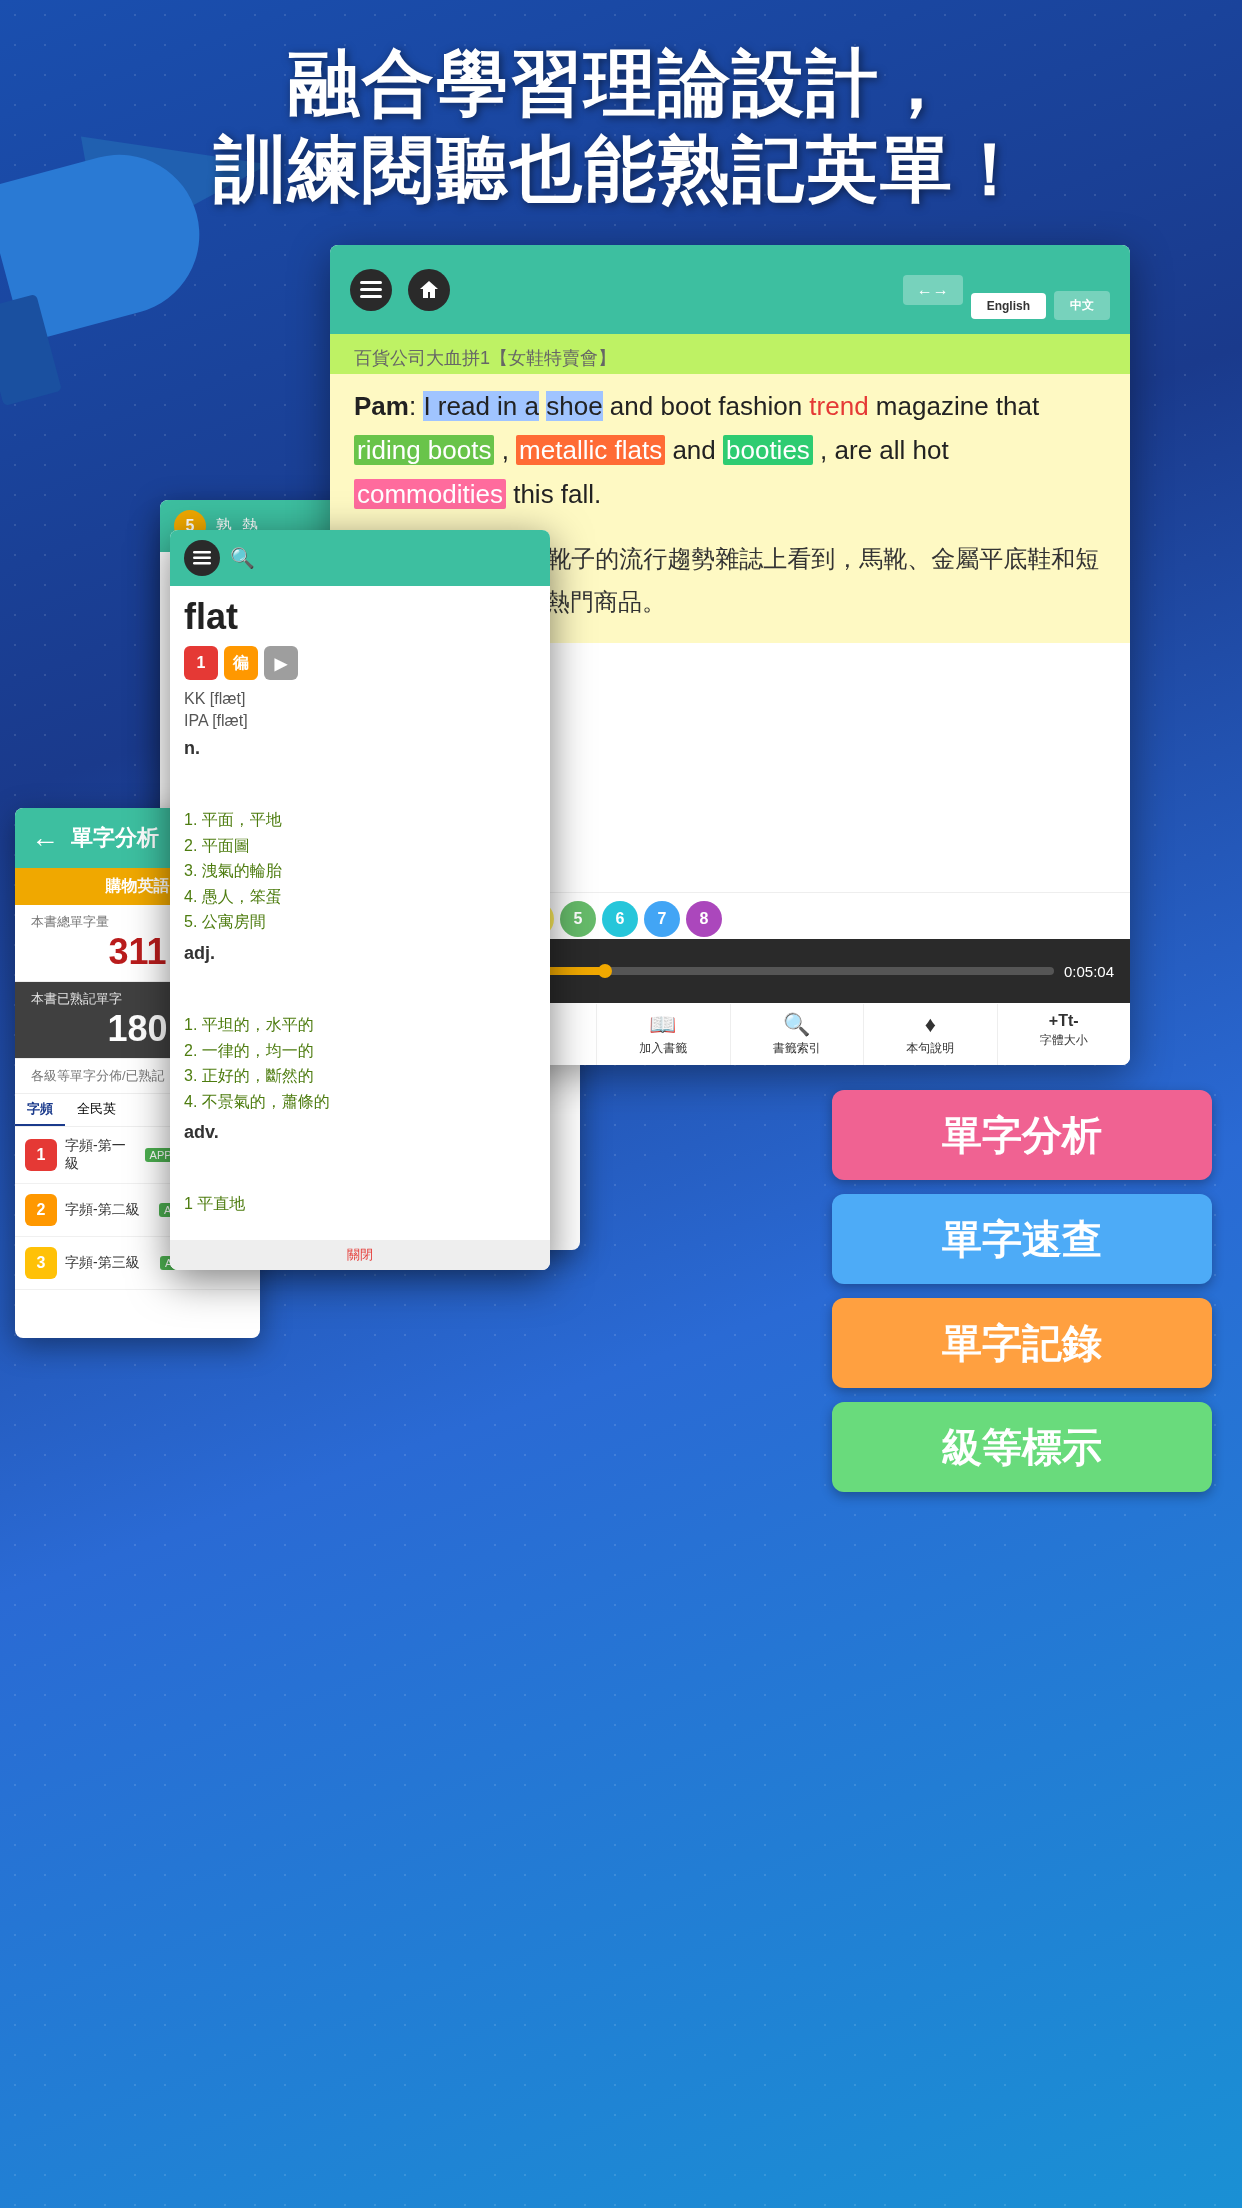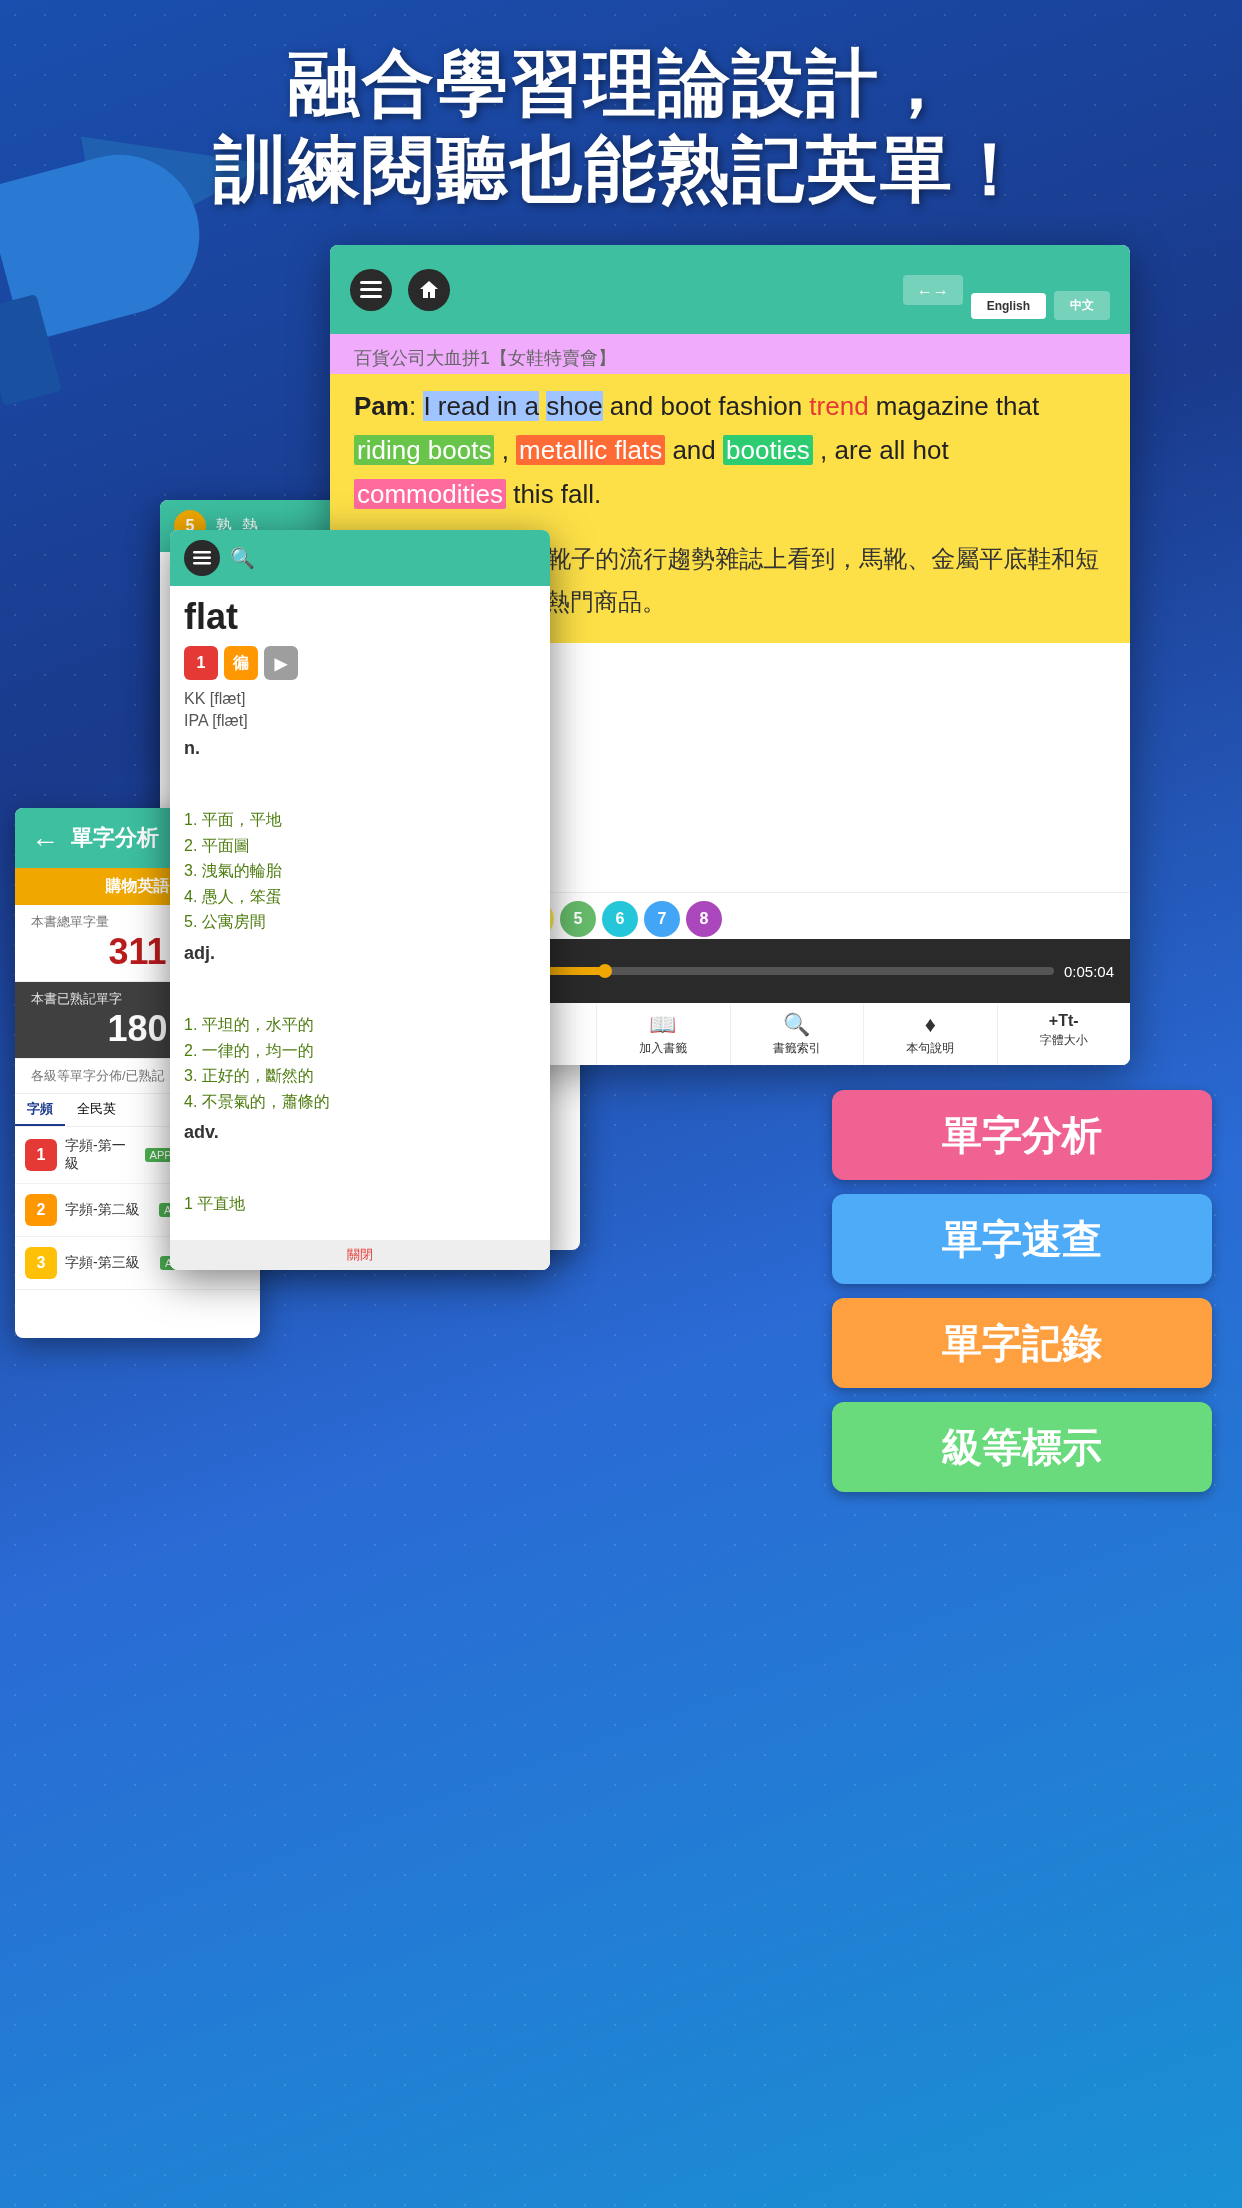--- a/index.html
+++ b/index.html
@@ -165,26 +165,26 @@
     }
     .lang-btn.inactive {
       background: rgba(255,255,255,0.3);
       color: white;
     }
 
     .reader-subtitle {
       padding: 12px 24px 4px;
       font-size: 18px;
       color: #666;
-      background: #f0abfc;
+      background: #bef264;
     }
 
     .reader-content {
       padding: 10px 24px 20px;
-      background: #fde047;
+      background: #fef9c3;
     }
 
     .reader-text-en {
       font-size: 26px;
       line-height: 1.7;
       color: #222;
     }
 
     .reader-text-zh {
       font-size: 24px;

